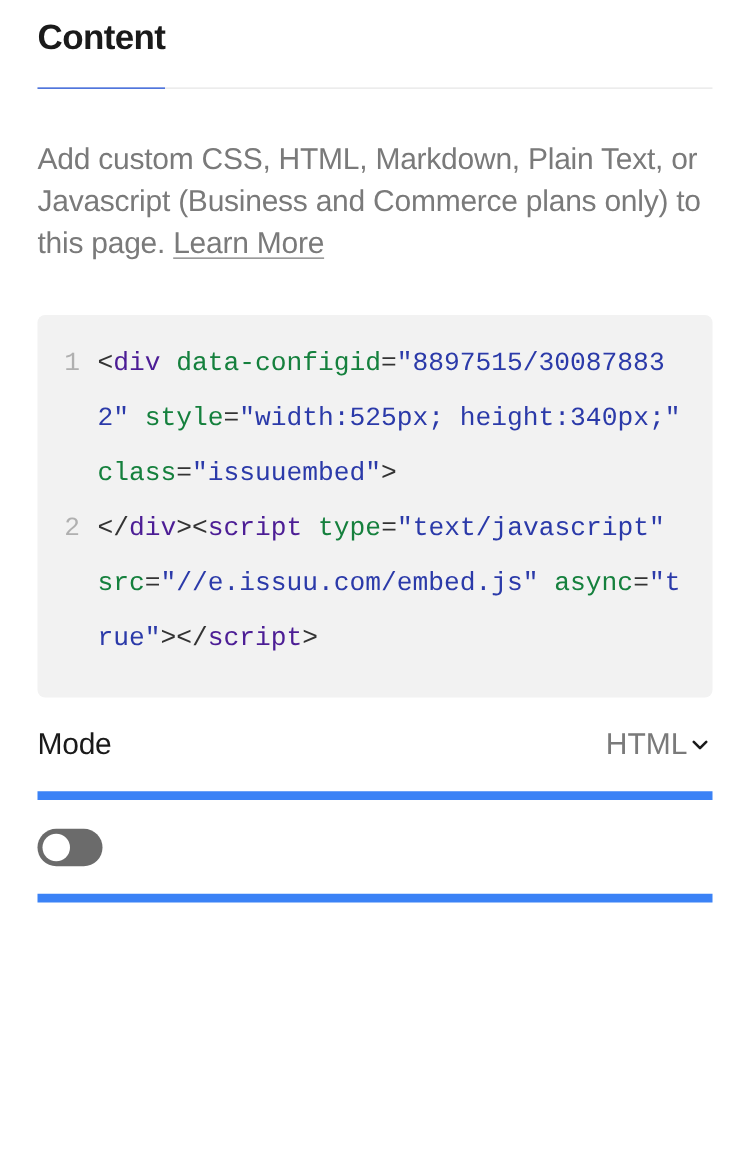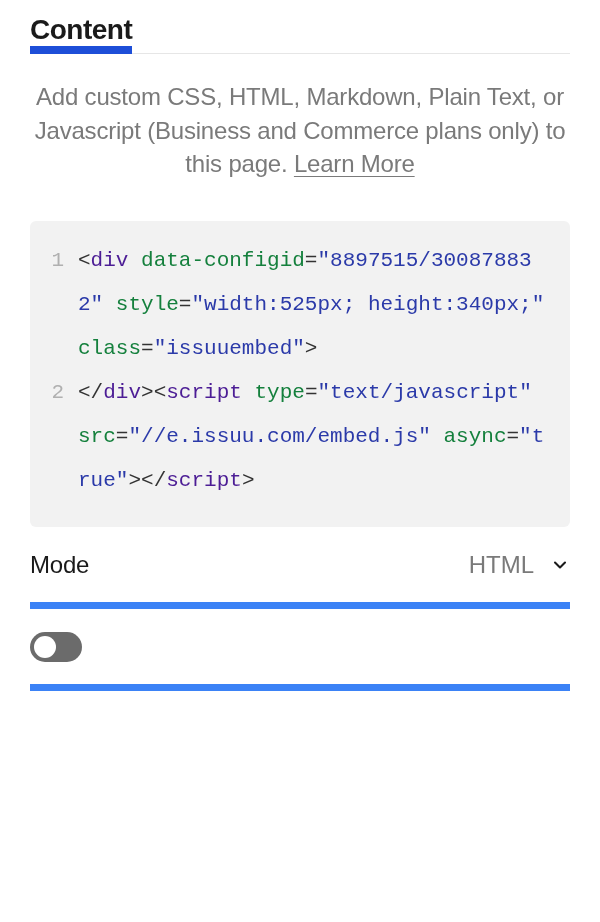--- a/index.html
+++ b/index.html
@@ -17,30 +17,30 @@
   }
   .tab-header {
     padding-top: 14px;
     border-bottom: 1px solid #e6e6e6;
   }
   .tab {
     display: inline-block;
     font-size: 28px;
     font-weight: 700;
     letter-spacing: -0.5px;
-    border-bottom: 8px solid #1d4ed8;
+    padding-bottom: 24px;
+    border-bottom: 1px solid #1d4ed8;
     margin-bottom: -1px;
   }
   .description {
-    margin-top: 26px;
+    margin-top: 40px;
     font-size: 24px;
     line-height: 1.4;
     color: #7a7a7a;
     letter-spacing: -0.2px;
-    text-align: center;
   }
   .description a {
     color: #7a7a7a;
     text-decoration: underline;
     text-decoration-thickness: 1px;
     text-underline-offset: 4px;
     cursor: pointer;
   }
   .code-editor {
     margin-top: 40px;
@@ -80,21 +80,20 @@
     border-bottom: 7px solid #3b82f6;
   }
   .setting-label {
     font-size: 24px;
     color: #1a1a1a;
     letter-spacing: -0.2px;
   }
   .setting-value-wrap {
     display: flex;
     align-items: center;
-    gap: 16px;
     color: #7a7a7a;
     font-size: 24px;
     cursor: pointer;
   }
   .chevron {
     width: 20px;
     height: 20px;
     display: inline-flex;
     align-items: center;
     justify-content: center;

